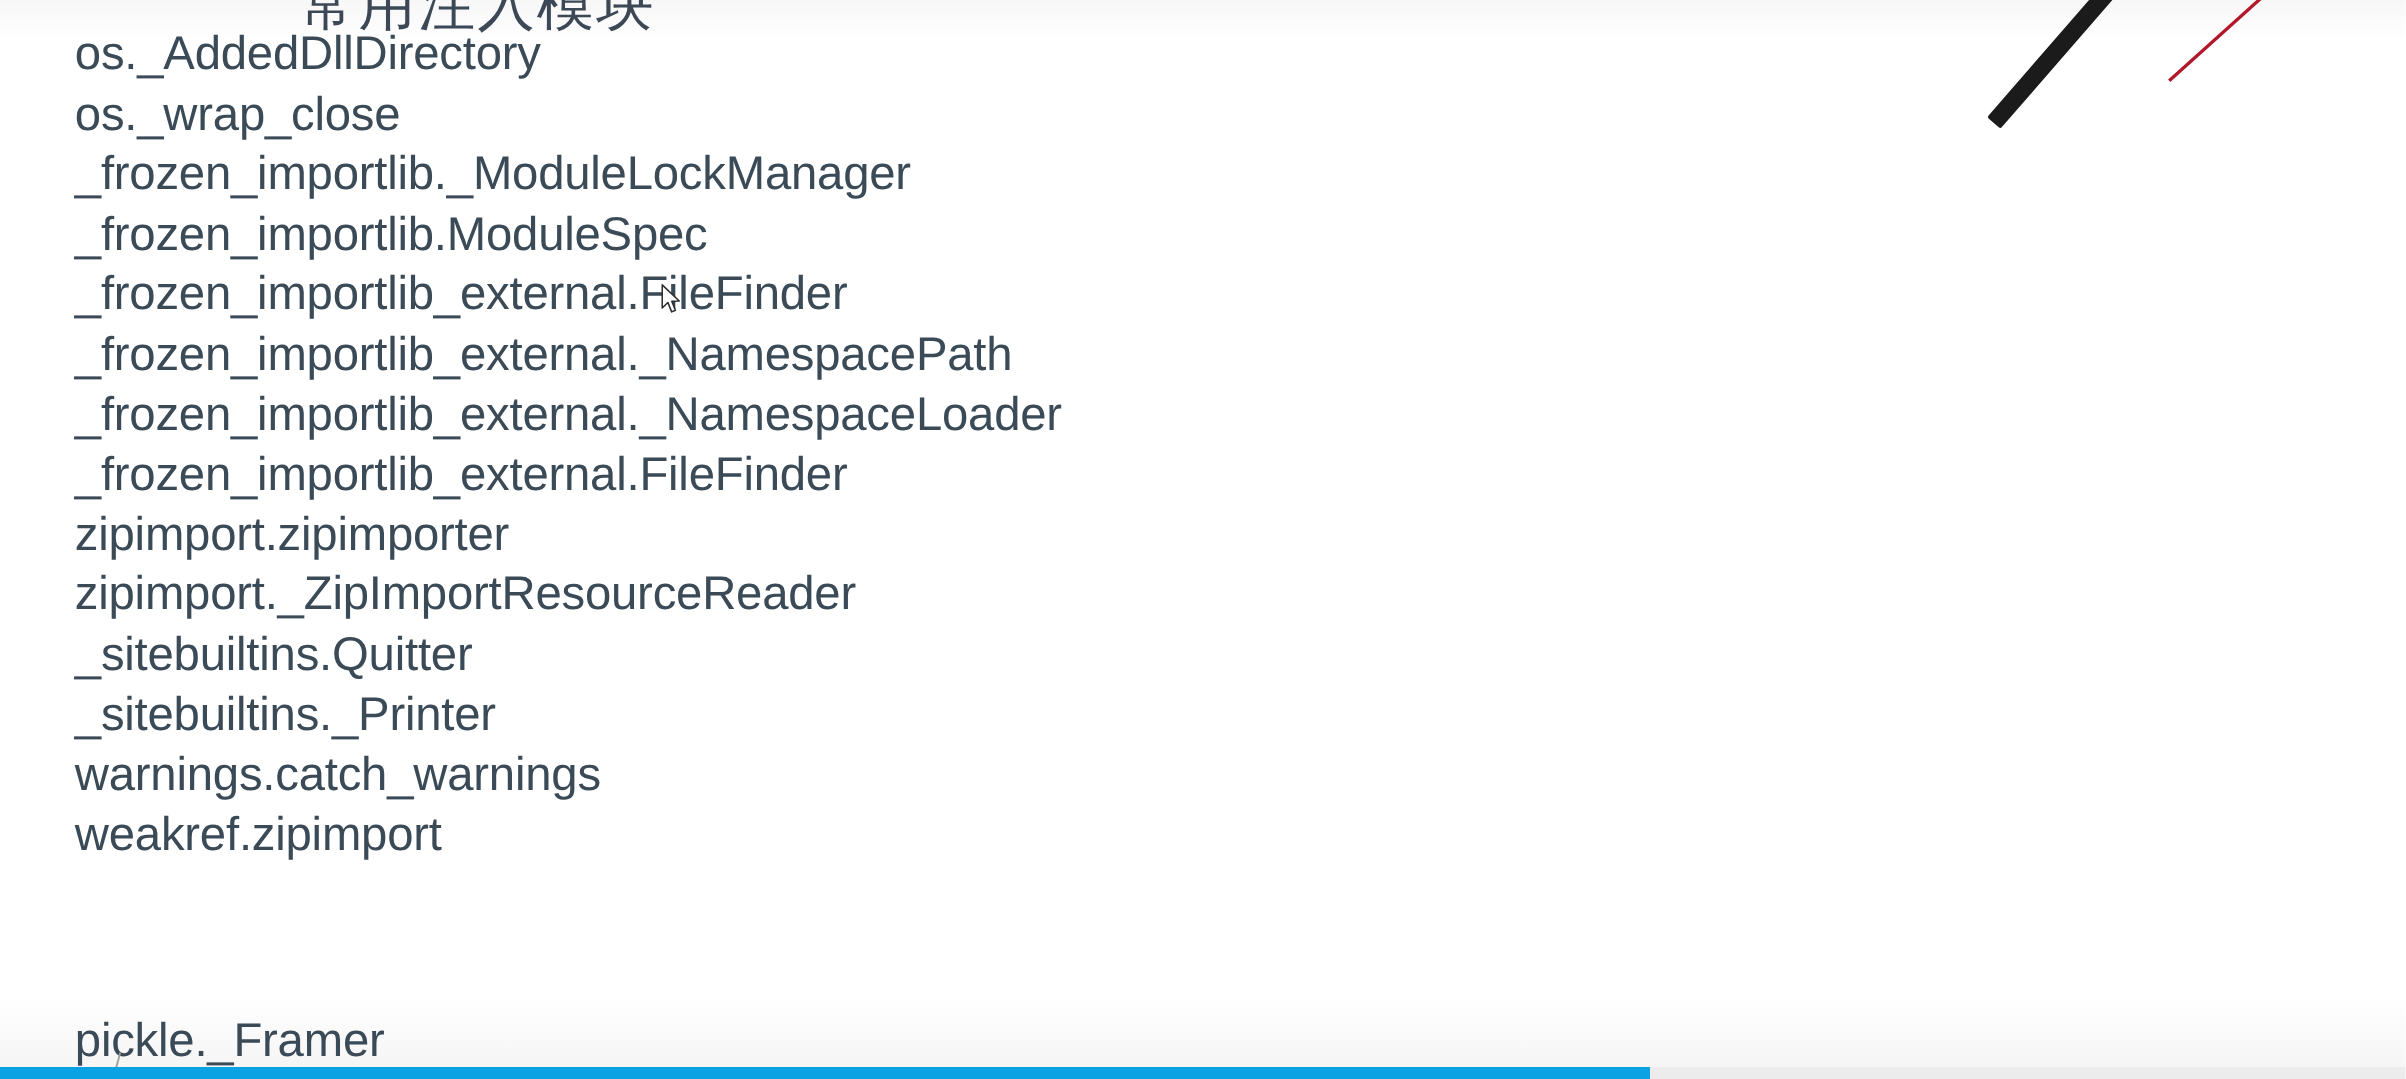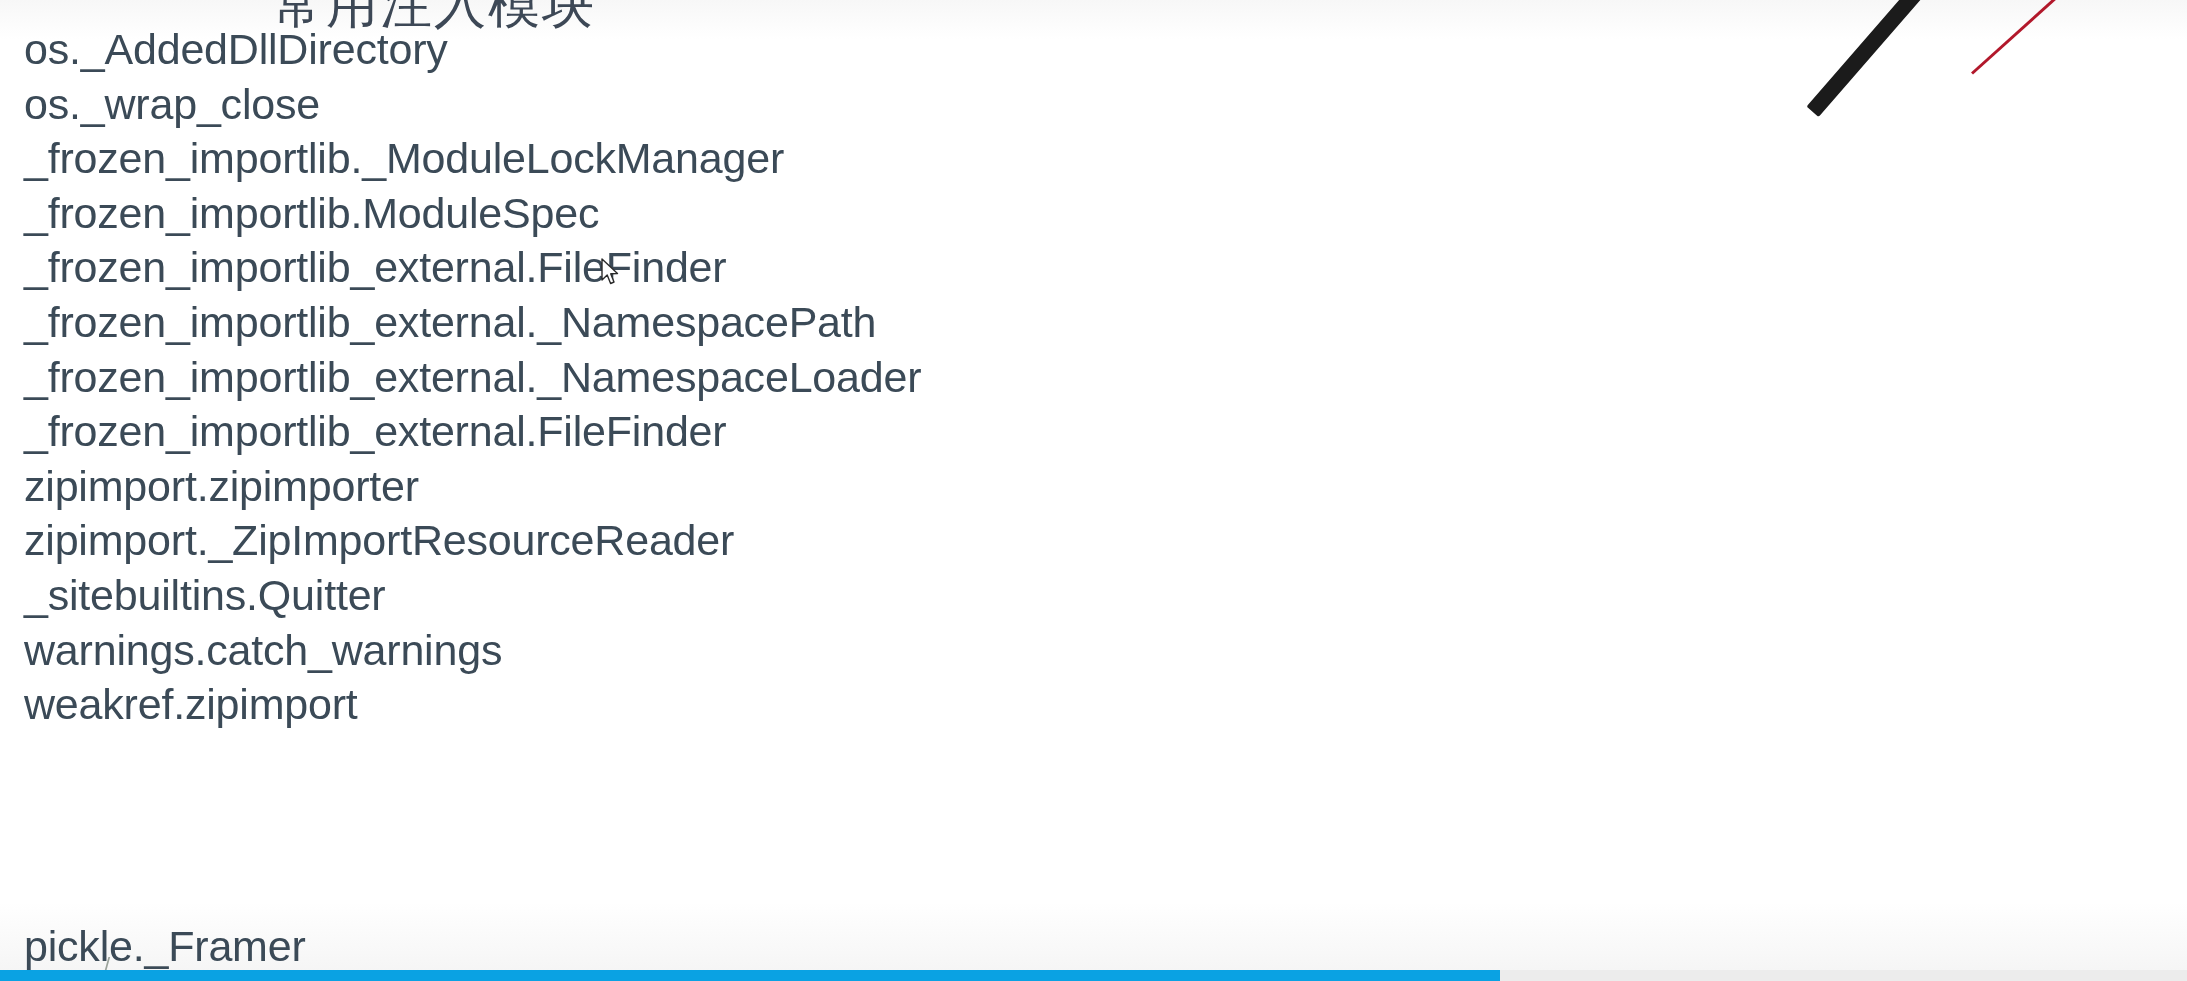--- a/index.html
+++ b/index.html
@@ -36,20 +36,21 @@
     list-style:none;
     padding:22px 0 0 24px;
   }
   .module-item {
     font-size:43px;
     line-height:54.6px;
     color:#3b4a57;
     white-space:nowrap;
     font-family:"Liberation Sans", sans-serif;
     letter-spacing:-0.2px;
+    margin-left:44px;
   }
 
   
   #black-diagonal-stroke {
     position:absolute;
     left:1880px;
     top:-90px;
     width:16px;
     height:230px;
     background:#1b1b1b;
@@ -120,20 +121,21 @@
       <li class="module-item">os._wrap_close</li>
       <li class="module-item">_frozen_importlib._ModuleLockManager</li>
       <li class="module-item">_frozen_importlib.ModuleSpec</li>
       <li class="module-item">_frozen_importlib_external.FileFinder</li>
       <li class="module-item">_frozen_importlib_external._NamespacePath</li>
       <li class="module-item">_frozen_importlib_external._NamespaceLoader</li>
       <li class="module-item">_frozen_importlib_external.FileFinder</li>
       <li class="module-item">zipimport.zipimporter</li>
       <li class="module-item">zipimport._ZipImportResourceReader</li>
       <li class="module-item">_sitebuiltins.Quitter</li>
+      <li class="module-item">_sitebuiltins._Printer</li>
       <li class="module-item">warnings.catch_warnings</li>
       <li class="module-item">weakref.zipimport</li>
     </ul>
   </div>
 
   <div id="right-module-box">
     <ul class="module-list">
       <li class="module-item">pickle._Framer</li>
       <li class="module-item">pickle._Unframer</li>
 

